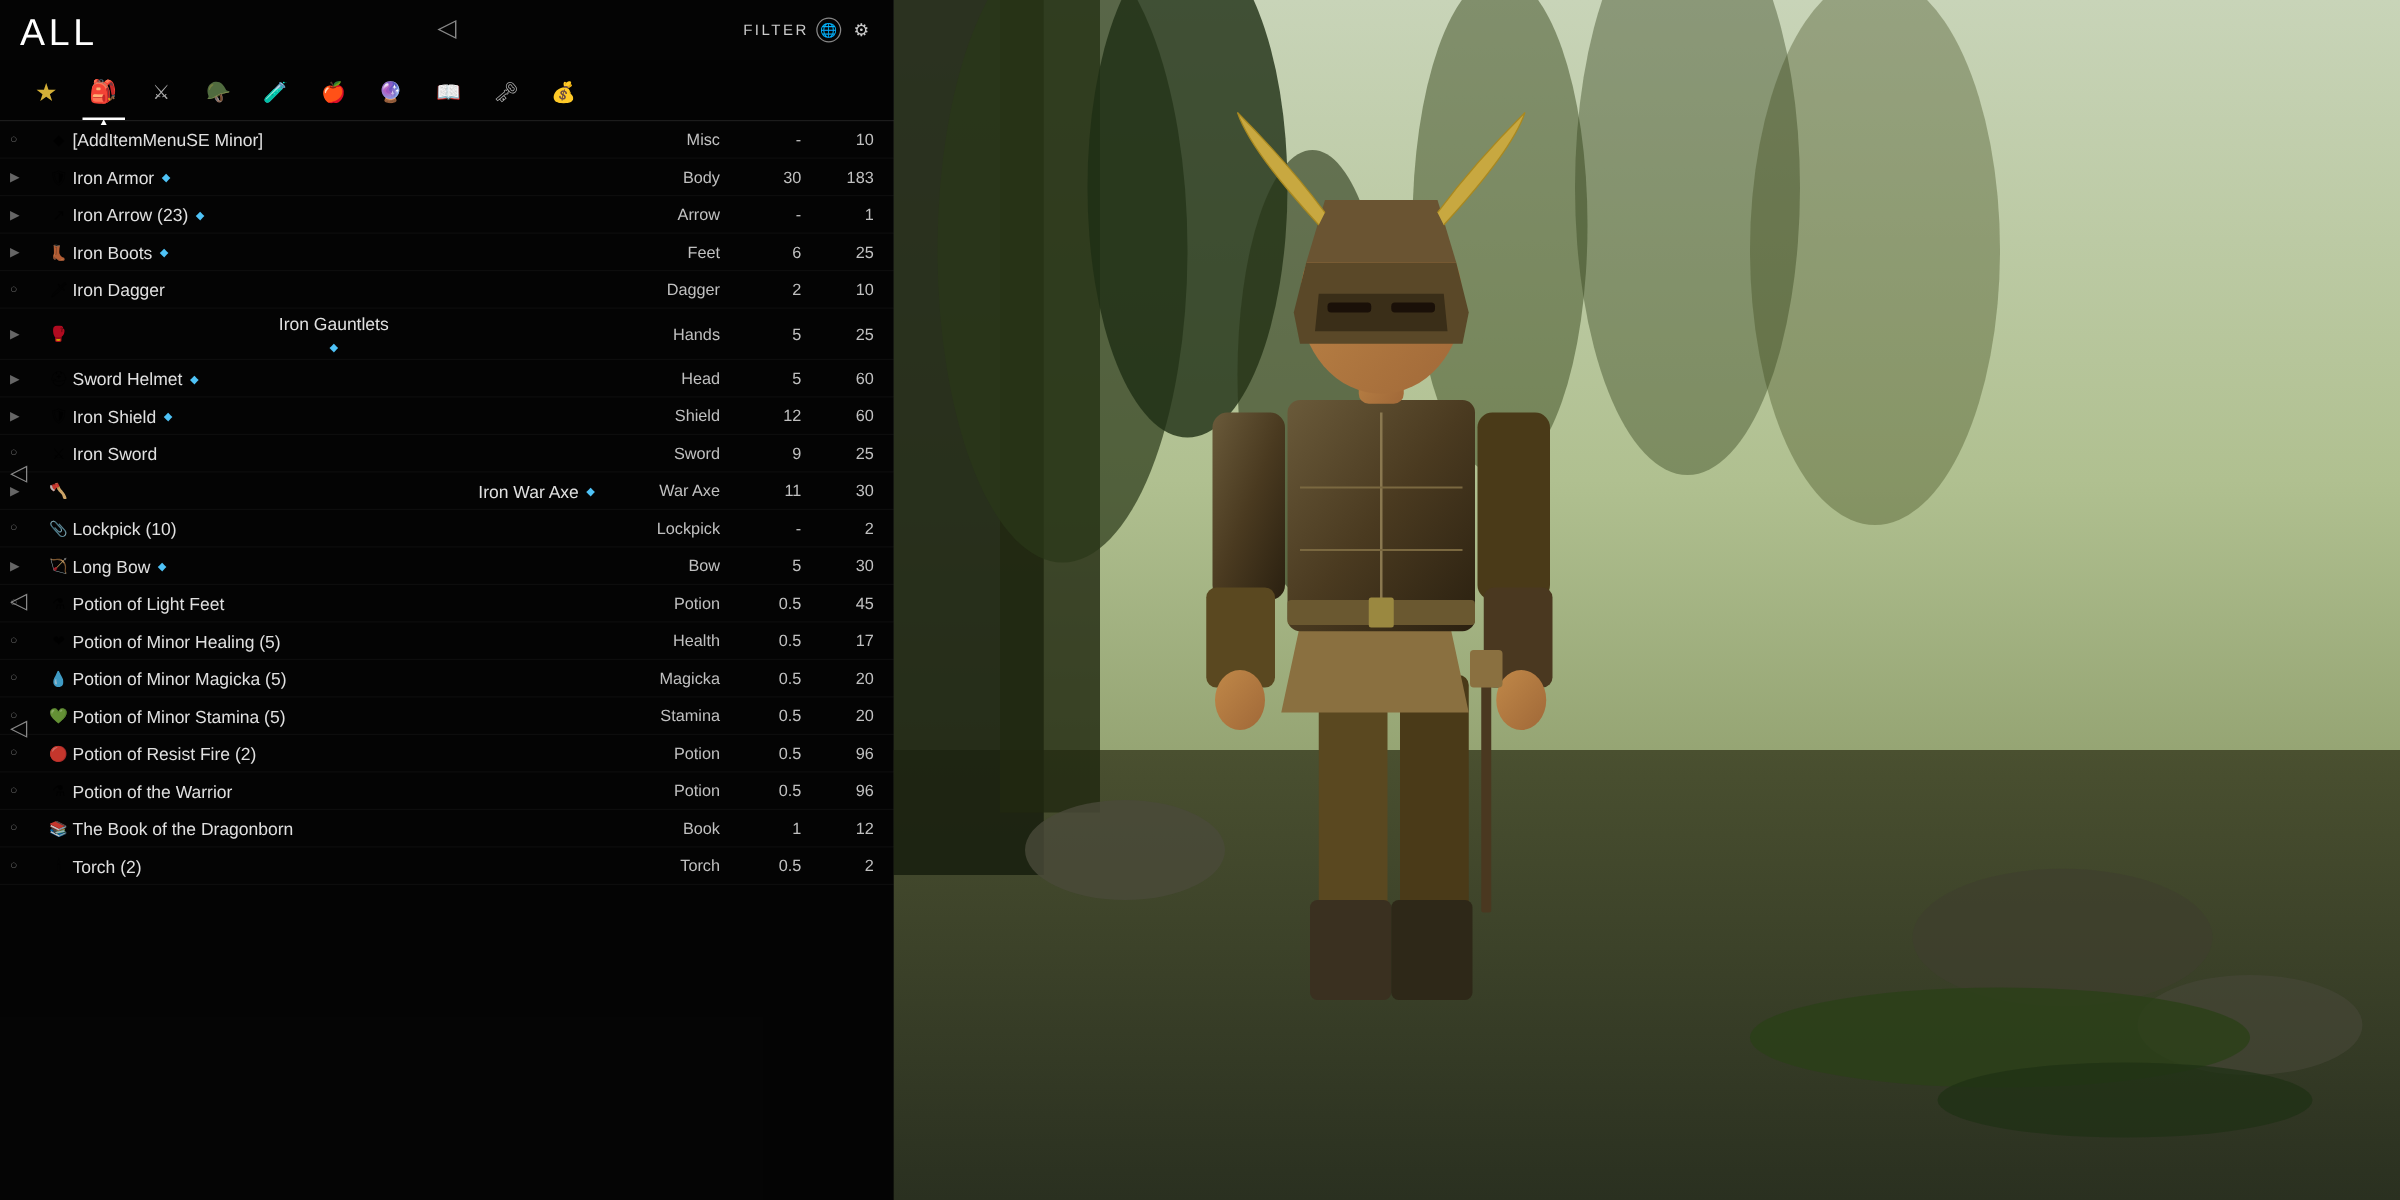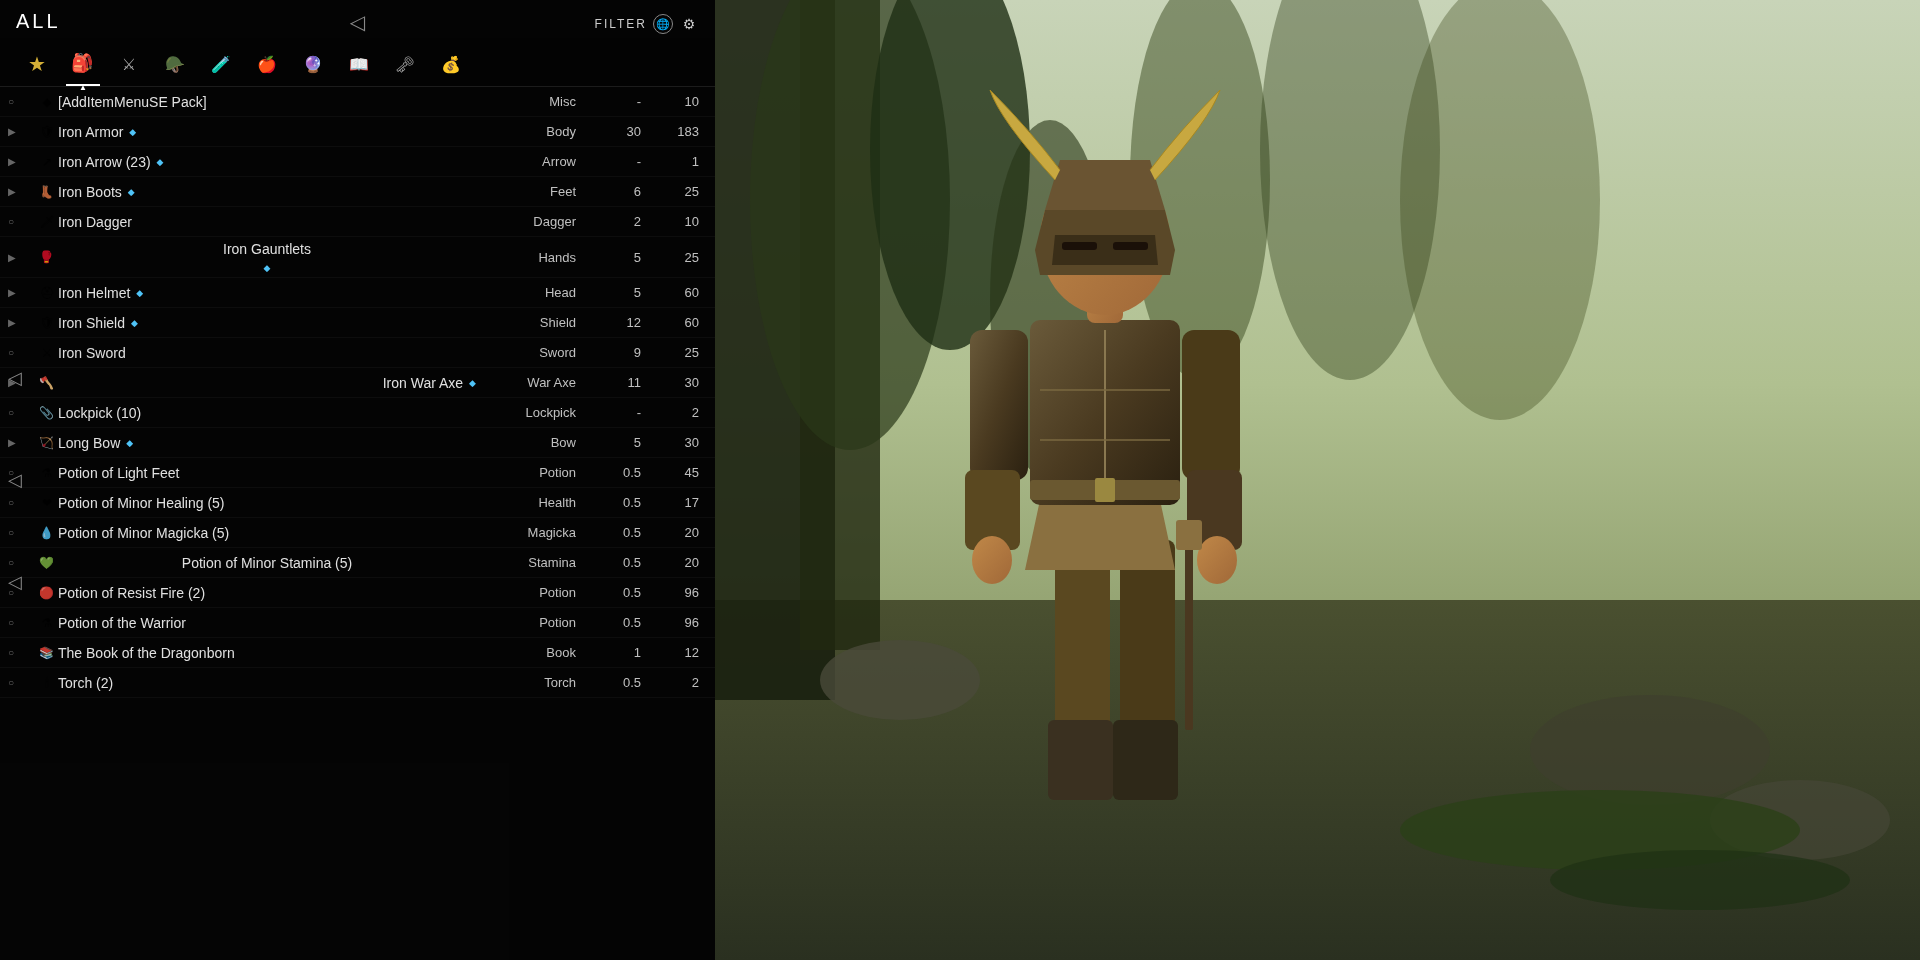--- a/index.html
+++ b/index.html
@@ -148,21 +148,21 @@
     <path d="M255 100 Q310 40 320 10 Q280 50 250 90" fill="#c8a840" stroke="#a88820" stroke-width="1"></path>
 
     <rect x="285" y="450" width="8" height="200" rx="2" fill="#4a3820"></rect>
     <rect x="276" y="440" width="26" height="30" rx="3" fill="#8a7040"></rect>
   </svg>
 </div>
 
 <div class="inventory-panel">
 
   <div style="display:flex; justify-content:space-between; align-items:flex-start; padding: 10px 16px 4px 16px; position:relative;">
-    <div style="color:#fff;font-size:20px;font-weight:300;letter-spacing:3px;font-family:'Segoe UI',Arial,sans-serif;">ALL</div>
+    <div style="color:#fff;font-size:30px;font-weight:300;letter-spacing:3px;font-family:'Segoe UI',Arial,sans-serif;">ALL</div>
 
     <div style="position:absolute;left:50%;transform:translateX(-50%);top:10px;color:#888;font-size:20px;cursor:pointer;">
       ◁
     </div>
 
     <div style="display:flex;align-items:center;gap:6px;margin-top:4px;">
       <span style="color:#ccc;font-size:12px;letter-spacing:2px;">FILTER</span>
       <div style="width:20px;height:20px;border-radius:50%;border:1px solid #888;display:flex;align-items:center;justify-content:center;cursor:pointer;">
         <span style="font-size:11px;color:#ccc;">🌐</span>
       </div>
@@ -198,21 +198,21 @@
     <div style="width:34px;height:34px;display:flex;align-items:center;justify-content:center;cursor:pointer;font-size:16px;color:#aaa;">💰</div>
   </div>
 
 
   <div class="item-list" id="item-list-container">
 
   <div style="display: grid; grid-template-columns: 28px 22px 1fr 100px 65px 58px; padding: 4px 16px 4px 8px; align-items: center; border-bottom: 1px solid rgba(255, 255, 255, 0.04); cursor: pointer; min-height: 30px;">
         <div style="color: rgb(102, 102, 102); font-size: 10px;">○</div>
         <div style="font-size: 12px; display: flex; align-items: center; justify-content: center; opacity: 0.8;">◆</div>
         <div style="display: flex; align-items: center; gap: 6px;">
-          <span style="color: rgb(224, 224, 224); font-size: 14px; font-family: &quot;Segoe UI&quot;, Arial, sans-serif;">[AddItemMenuSE Pack]</span>
+          <span style="color: rgb(224, 224, 224); font-size: 14px; font-family: &quot;Segoe UI&quot;, Arial, sans-serif;">[AddItemMenuSE Minor]</span>
         </div>
         <div style="color: rgb(192, 192, 192); font-size: 13px; text-align: right; font-family: &quot;Segoe UI&quot;, Arial, sans-serif;">Misc</div>
         <div style="color: rgb(192, 192, 192); font-size: 13px; text-align: right; font-family: &quot;Segoe UI&quot;, Arial, sans-serif;">-</div>
         <div style="color: rgb(192, 192, 192); font-size: 13px; text-align: right; font-family: &quot;Segoe UI&quot;, Arial, sans-serif;">10</div>
       </div>
       <div style="display: grid; grid-template-columns: 28px 22px 1fr 100px 65px 58px; padding: 4px 16px 4px 8px; align-items: center; border-bottom: 1px solid rgba(255, 255, 255, 0.04); cursor: pointer; min-height: 30px;">
         <div style="color: rgb(102, 102, 102); font-size: 10px;">▶</div>
         <div style="font-size: 12px; display: flex; align-items: center; justify-content: center; opacity: 0.8;">🛡</div>
         <div style="display: flex; align-items: center; gap: 6px;">
           <span style="color: rgb(224, 224, 224); font-size: 14px; font-family: &quot;Segoe UI&quot;, Arial, sans-serif;">Iron Armor</span>
@@ -262,21 +262,21 @@
           <span style="color: rgb(79, 195, 247); font-size: 9px;">◆</span>
         </div>
         <div style="color: rgb(192, 192, 192); font-size: 13px; text-align: right; font-family: &quot;Segoe UI&quot;, Arial, sans-serif;">Hands</div>
         <div style="color: rgb(192, 192, 192); font-size: 13px; text-align: right; font-family: &quot;Segoe UI&quot;, Arial, sans-serif;">5</div>
         <div style="color: rgb(192, 192, 192); font-size: 13px; text-align: right; font-family: &quot;Segoe UI&quot;, Arial, sans-serif;">25</div>
       </div>
       <div style="display: grid; grid-template-columns: 28px 22px 1fr 100px 65px 58px; padding: 4px 16px 4px 8px; align-items: center; border-bottom: 1px solid rgba(255, 255, 255, 0.04); cursor: pointer; min-height: 30px;">
         <div style="color: rgb(102, 102, 102); font-size: 10px;">▶</div>
         <div style="font-size: 12px; display: flex; align-items: center; justify-content: center; opacity: 0.8;">⛑</div>
         <div style="display: flex; align-items: center; gap: 6px;">
-          <span style="color: rgb(224, 224, 224); font-size: 14px; font-family: &quot;Segoe UI&quot;, Arial, sans-serif;">Iron Helmet</span>
+          <span style="color: rgb(224, 224, 224); font-size: 14px; font-family: &quot;Segoe UI&quot;, Arial, sans-serif;">Sword Helmet</span>
           <span style="color: rgb(79, 195, 247); font-size: 9px;">◆</span>
         </div>
         <div style="color: rgb(192, 192, 192); font-size: 13px; text-align: right; font-family: &quot;Segoe UI&quot;, Arial, sans-serif;">Head</div>
         <div style="color: rgb(192, 192, 192); font-size: 13px; text-align: right; font-family: &quot;Segoe UI&quot;, Arial, sans-serif;">5</div>
         <div style="color: rgb(192, 192, 192); font-size: 13px; text-align: right; font-family: &quot;Segoe UI&quot;, Arial, sans-serif;">60</div>
       </div>
       <div style="display: grid; grid-template-columns: 28px 22px 1fr 100px 65px 58px; padding: 4px 16px 4px 8px; align-items: center; border-bottom: 1px solid rgba(255, 255, 255, 0.04); cursor: pointer; min-height: 30px;">
         <div style="color: rgb(102, 102, 102); font-size: 10px;">▶</div>
         <div style="font-size: 12px; display: flex; align-items: center; justify-content: center; opacity: 0.8;">🛡</div>
         <div style="display: flex; align-items: center; gap: 6px;">
@@ -355,21 +355,21 @@
         <div style="display: flex; align-items: center; gap: 6px;">
           <span style="color: rgb(224, 224, 224); font-size: 14px; font-family: &quot;Segoe UI&quot;, Arial, sans-serif;">Potion of Minor Magicka (5)</span>
         </div>
         <div style="color: rgb(192, 192, 192); font-size: 13px; text-align: right; font-family: &quot;Segoe UI&quot;, Arial, sans-serif;">Magicka</div>
         <div style="color: rgb(192, 192, 192); font-size: 13px; text-align: right; font-family: &quot;Segoe UI&quot;, Arial, sans-serif;">0.5</div>
         <div style="color: rgb(192, 192, 192); font-size: 13px; text-align: right; font-family: &quot;Segoe UI&quot;, Arial, sans-serif;">20</div>
       </div>
       <div style="display: grid; grid-template-columns: 28px 22px 1fr 100px 65px 58px; padding: 4px 16px 4px 8px; align-items: center; border-bottom: 1px solid rgba(255, 255, 255, 0.04); cursor: pointer; min-height: 30px;">
         <div style="color: rgb(102, 102, 102); font-size: 10px;">○</div>
         <div style="font-size: 12px; display: flex; align-items: center; justify-content: center; opacity: 0.8;">💚</div>
-        <div style="display: flex; align-items: center; gap: 6px; justify-content: center;">
+        <div style="display: flex; align-items: center; gap: 6px;">
           <span style="color: rgb(224, 224, 224); font-size: 14px; font-family: &quot;Segoe UI&quot;, Arial, sans-serif;">Potion of Minor Stamina (5)</span>
         </div>
         <div style="color: rgb(192, 192, 192); font-size: 13px; text-align: right; font-family: &quot;Segoe UI&quot;, Arial, sans-serif;">Stamina</div>
         <div style="color: rgb(192, 192, 192); font-size: 13px; text-align: right; font-family: &quot;Segoe UI&quot;, Arial, sans-serif;">0.5</div>
         <div style="color: rgb(192, 192, 192); font-size: 13px; text-align: right; font-family: &quot;Segoe UI&quot;, Arial, sans-serif;">20</div>
       </div>
       <div style="display: grid; grid-template-columns: 28px 22px 1fr 100px 65px 58px; padding: 4px 16px 4px 8px; align-items: center; border-bottom: 1px solid rgba(255, 255, 255, 0.04); cursor: pointer; min-height: 30px;">
         <div style="color: rgb(102, 102, 102); font-size: 10px;">○</div>
         <div style="font-size: 12px; display: flex; align-items: center; justify-content: center; opacity: 0.8;">🔴</div>
         <div style="display: flex; align-items: center; gap: 6px;">

